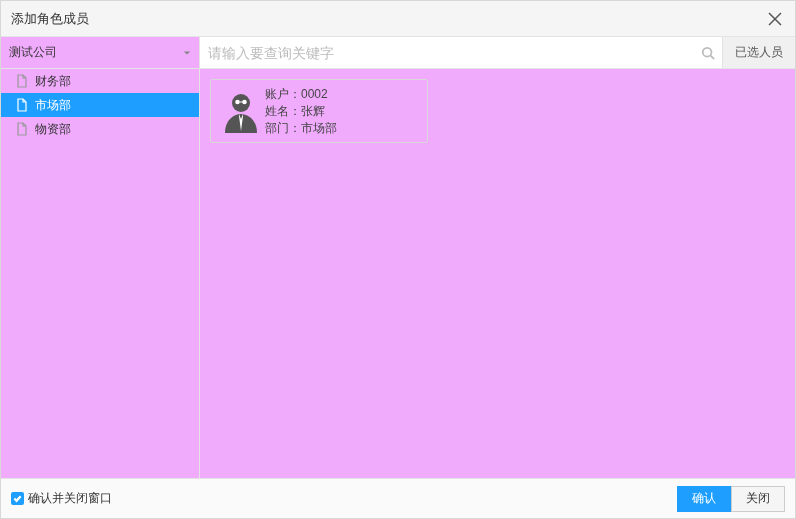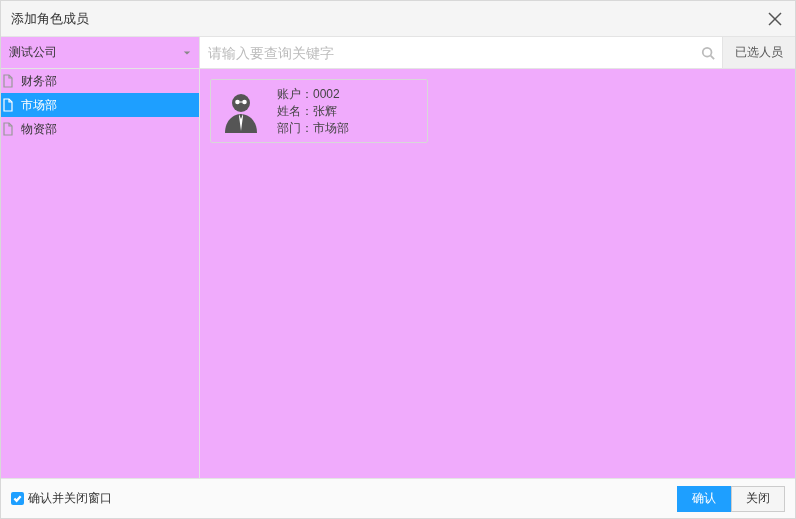--- a/index.html
+++ b/index.html
@@ -17,27 +17,27 @@
   .orgselect .caret svg{width:8px;height:8px;fill:#888;}
   .searchwrap{flex:1;display:flex;align-items:center;border-right:1px solid #e4e4e4;position:relative;}
   .searchwrap input{flex:1;height:100%;border:none;outline:none;padding:0 12px 0 8px;font-size:14px;color:#333;}
   .searchwrap input::placeholder{color:#bbb;}
   .searchwrap .sicon{position:absolute;right:6px;top:50%;transform:translateY(-50%);width:16px;height:16px;display:flex;align-items:center;justify-content:center;}
   .searchwrap .sicon svg{width:14px;height:14px;stroke:#bbb;fill:none;stroke-width:2;}
   .selectedbtn{width:72px;background:#f0f0f0;display:flex;align-items:center;justify-content:center;cursor:pointer;color:#555;}
   
   .body{flex:1;display:flex;overflow:hidden;}
   .sidebar{width:199px;border-right:1px solid #e4e4e4;overflow:auto;}
-  .tree-item{height:24px;display:flex;align-items:center;cursor:pointer;color:#333;}
+  .tree-item{height:24px;display:flex;align-items:center;padding-left:14px;cursor:pointer;color:#333;}
   .tree-item .ficon{width:14px;height:14px;margin-right:6px;display:flex;align-items:center;justify-content:center;}
   .tree-item .ficon svg{width:12px;height:14px;fill:none;stroke:#999;stroke-width:1.2;}
   .tree-item.selected{background:#1e9fff;color:#fff;}
   .tree-item.selected .ficon svg{stroke:#fff;}
   .main{flex:1;padding:10px;overflow:auto;}
-  .usercard{width:218px;border:1px solid #d8d8d8;border-radius:2px;padding:6px 8px;display:flex;align-items:center;gap:14px;cursor:pointer;}
+  .usercard{width:218px;border:1px solid #d8d8d8;border-radius:2px;padding:6px 8px;display:flex;align-items:center;gap:2px;cursor:pointer;}
   .usercard .avatar{width:44px;height:44px;display:flex;align-items:center;justify-content:center;}
   .usercard .avatar svg{width:44px;height:44px;}
   .usercard .info{display:flex;flex-direction:column;gap:1px;font-size:12px;color:#444;line-height:16px;}
   
   .footer{height:40px;border-top:1px solid #e4e4e4;background:#fafafa;display:flex;align-items:center;justify-content:space-between;padding:18px 10px;}
   .footer .chk{display:flex;align-items:center;gap:4px;cursor:pointer;}
   .footer .chk .box{width:13px;height:13px;background:#1e9fff;border-radius:2px;display:flex;align-items:center;justify-content:center;}
   .footer .chk .box svg{width:9px;height:9px;stroke:#fff;stroke-width:2.5;fill:none;}
   .footer .btns{display:flex;gap:0;}
   .btn{height:26px;min-width:52px;padding:0 14px;border:1px solid #ccc;background:#f5f5f5;display:flex;align-items:center;justify-content:center;cursor:pointer;font-size:12px;color:#333;}

